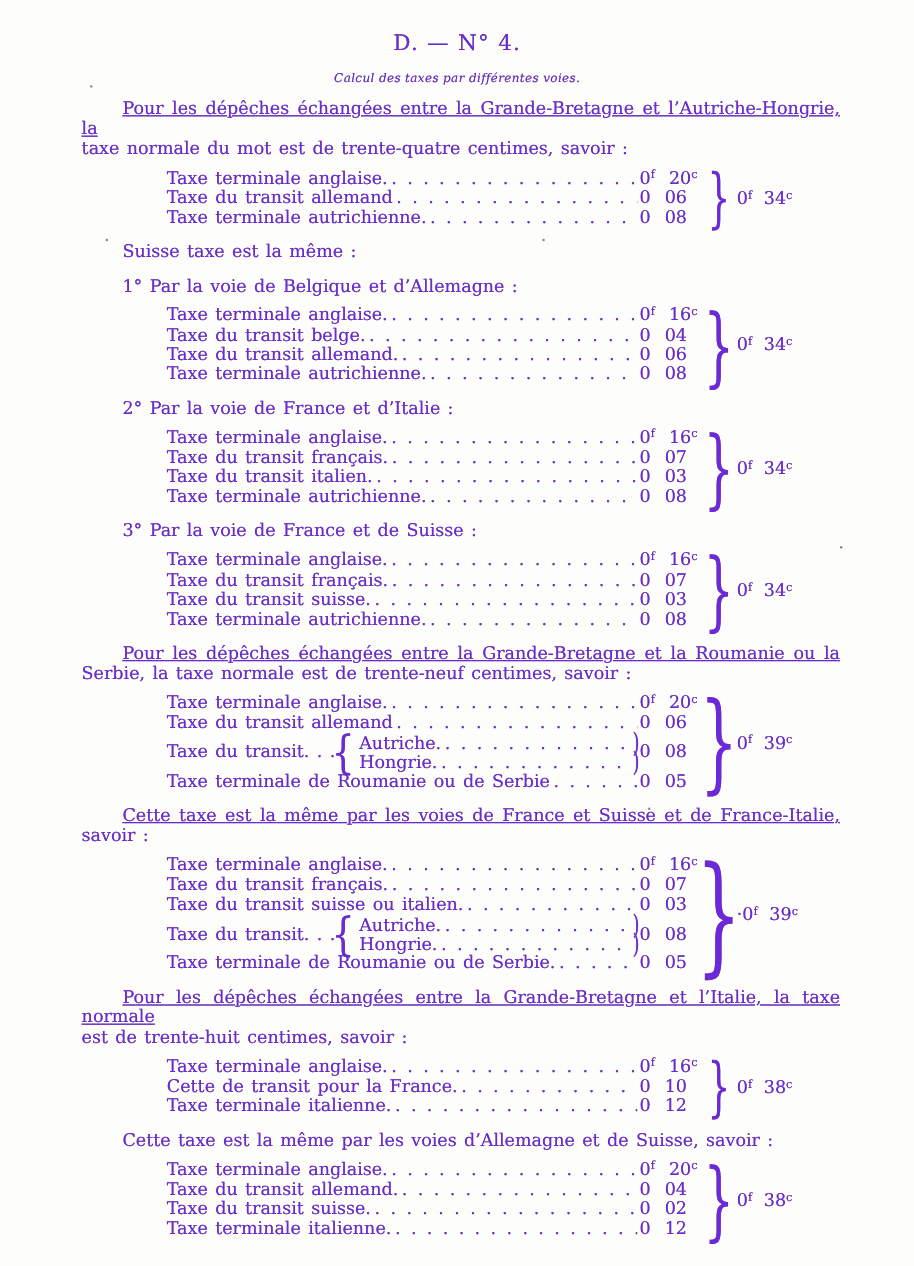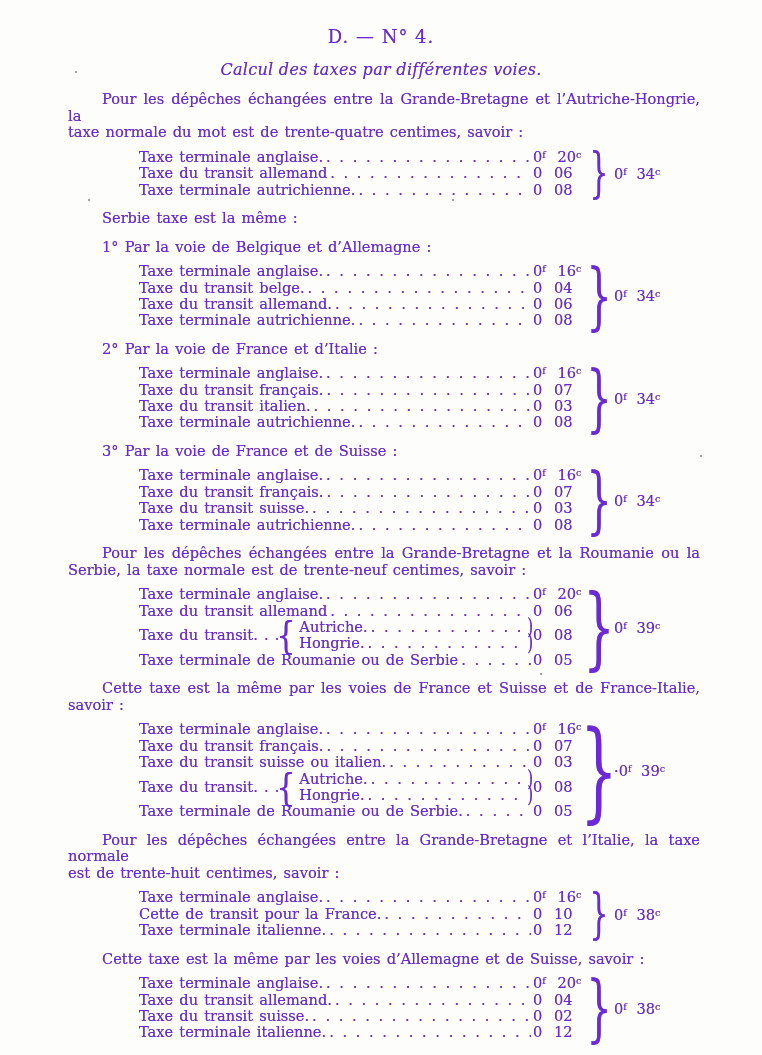--- a/index.html
+++ b/index.html
@@ -15,32 +15,32 @@
   .title {
     margin:26px 0 0;
     text-align:center;
     font-size:18px;
     letter-spacing:1px;
   }
   .subtitle {
     margin:13px 0 0;
     text-align:center;
     font-style:italic;
-    font-size:16px;
+    font-size:10px;
     letter-spacing:.3px;
   }
   .para {
     margin:12px 62px 0 68px;
     font-size:14.6px;
     line-height:16.6px;
     word-spacing:1.5px;
   }
   .pline { min-height:16.6px; }
   .pline.indent { text-indent:34px; }
-  .pline.jline { text-align:justify; text-align-last:justify; }
+  .pline.jline { text-align:justify; text-align-last:justify;text-decoration:underline; }
   .taxtable {
     margin:8px 0 2px 139px;
     display:flex;
     align-items:center;
     font-size:14.6px;
   }
   .rows { width:448px; flex:none; }
   .row {
     display:flex; align-items:center;
     height:16.4px; line-height:16.4px;
@@ -109,21 +109,21 @@
             <span class="dots"></span>
             <span class="val">0 08</span>
           </div>
         </div>
         <span class="bracebox">
           <span class="brace" style="font-size: 54px;">}</span>
         </span>
         <span class="total">0<sup>f</sup> 34<sup>c</sup></span>
       </div>
       <div class="para">
-        <div class="pline indent">Serbie taxe est la même :</div>
+        <div class="pline indent">Suisse taxe est la même :</div>
       </div>
       <div class="para">
         <div class="pline indent">1° Par la voie de Belgique et d’Allemagne :</div>
       </div>
       <div class="taxtable">
         <div class="rows">
           <div class="row">
             <span class="lbl">Taxe terminale anglaise.</span>
             <span class="dots"></span>
             <span class="val">0<sup>f</sup> 16<sup>c</sup></span>

